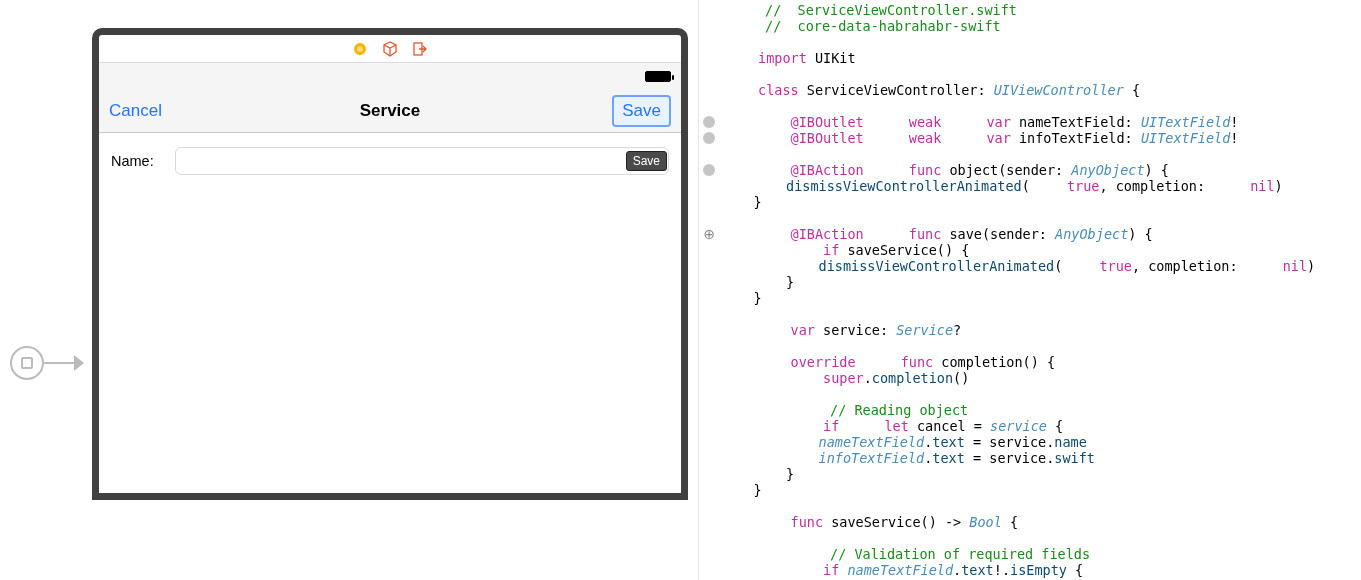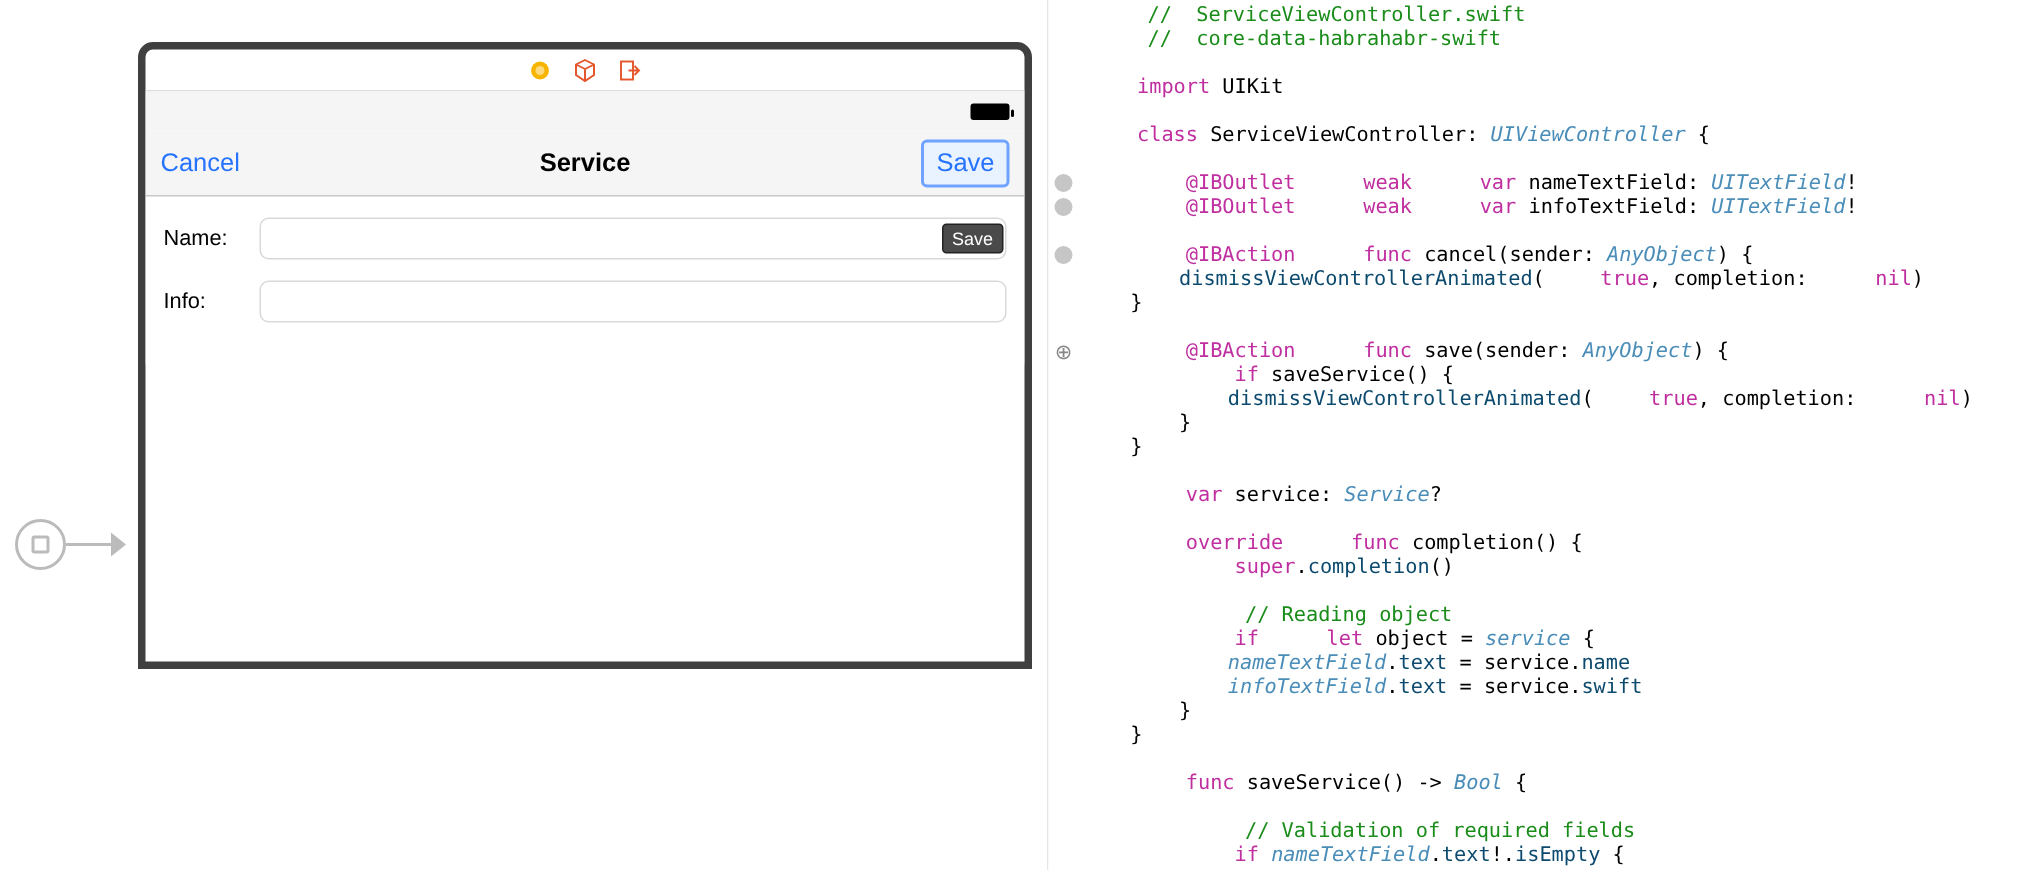--- a/index.html
+++ b/index.html
@@ -39,22 +39,22 @@
 }
 .arrow-node .head {
   width: 0; height: 0;
   border-left: 10px solid #bbb;
   border-top: 8px solid transparent;
   border-bottom: 8px solid transparent;
 }
 .phone-window {
   position: absolute;
   left: 92px; top: 28px;
-  width: 596px; height: 418px;
-  border: 5px solid #404040;
+  width: 596px; height: 472px;
+  border: 7px solid #404040;
   border-top-left-radius: 10px;
   border-top-right-radius: 10px;
   background: #fff;
   overflow: hidden;
 }
 .phone-toolbar {
   height: 28px;
   border-bottom: 1px solid #ddd;
   display: flex; justify-content: center; align-items: center;
   gap: 14px;
@@ -222,24 +222,20 @@
       <button class="nav-cancel">Cancel</button>
       <div class="nav-title">Service</div>
       <button class="nav-save">Save</button>
     </div>
     <div class="save-tooltip">Save</div>
     <div class="form-body">
       <div class="form-row">
         <div class="form-label">Name:</div>
         <input class="form-input" value="" style="">
       </div>
-      <div class="form-row">
-        <div class="form-label">Info:</div>
-        <input class="form-input" value="" style="">
-      </div>
     </div>
   </div>
 </div>
 
 <div class="divider-v"></div>
 
 <div class="gutter">
   <div class="dot" style="top:116px"></div>
   <div class="dot" style="top:132px"></div>
   <div class="dot" style="top:164px"></div>
@@ -249,37 +245,37 @@
 <div class="code-pane"><span class="c-comment"><span>//  </span><span>ServiceViewController.swift</span></span>
 <span class="c-comment"><span>//  </span><span>core-data-habrahabr-swift</span></span>
 
 <span><span class="c-key">import</span><span> UIKit</span></span>
 
 <span><span class="c-key">class</span><span> ServiceViewController: </span><span class="c-type">UIViewController</span><span> {</span></span>
 
 <span><span class="c-key">    @IBOutlet</span><span class="c-key"> weak</span><span class="c-key"> var</span><span> nameTextField: </span><span class="c-type">UITextField</span><span>!</span></span>
 <span><span class="c-key">    @IBOutlet</span><span class="c-key"> weak</span><span class="c-key"> var</span><span> infoTextField: </span><span class="c-type">UITextField</span><span>!</span></span>
 
-<span><span class="c-key">    @IBAction</span><span class="c-key"> func</span><span> cancel(sender: </span><span class="c-type">AnyObject</span><span>) {</span></span>
+<span><span class="c-key">    @IBAction</span><span class="c-key"> func</span><span> object(sender: </span><span class="c-type">AnyObject</span><span>) {</span></span>
 <span><span>        </span><span class="c-func">dismissViewControllerAnimated</span><span>(</span><span class="c-key">true</span><span>, completion: </span><span class="c-key">nil</span><span>)</span></span>
 <span>    }</span>
 
 <span><span class="c-key">    @IBAction</span><span class="c-key"> func</span><span> save(sender: </span><span class="c-type">AnyObject</span><span>) {</span></span>
 <span><span class="c-key">        if</span><span> saveService() {</span></span>
 <span><span>            </span><span class="c-func">dismissViewControllerAnimated</span><span>(</span><span class="c-key">true</span><span>, completion: </span><span class="c-key">nil</span><span>)</span></span>
 <span>        }</span>
 <span>    }</span>
 
 <span><span class="c-key">    var</span><span> service: </span><span class="c-type">Service</span><span>?</span></span>
 
 <span><span class="c-key">    override</span><span class="c-key"> func</span><span> completion() {</span></span>
 <span><span class="c-key">        super</span><span>.</span><span class="c-func">completion</span><span>()</span></span>
 
 <span><span class="c-comment">        // Reading object</span></span>
-<span><span class="c-key">        if</span><span class="c-key"> let</span><span> object = </span><span class="c-type">service</span><span> {</span></span>
+<span><span class="c-key">        if</span><span class="c-key"> let</span><span> cancel = </span><span class="c-type">service</span><span> {</span></span>
 <span><span>            </span><span class="c-type">nameTextField</span><span>.</span><span class="c-func">text</span><span> = service.</span><span class="c-func">name</span></span>
 <span><span>            </span><span class="c-type">infoTextField</span><span>.</span><span class="c-func">text</span><span> = service.</span><span class="c-func">swift</span></span>
 <span>        }</span>
 <span>    }</span>
 
 <span><span class="c-key">    func</span><span> saveService() -&gt; </span><span class="c-type">Bool</span><span> {</span></span>
 
 <span><span class="c-comment">        // Validation of required fields</span></span>
 <span><span class="c-key">        if</span><span> </span><span class="c-type">nameTextField</span><span>.</span><span class="c-func">text</span><span>!.</span><span class="c-func">isEmpty</span><span> {</span></span></div>
 

